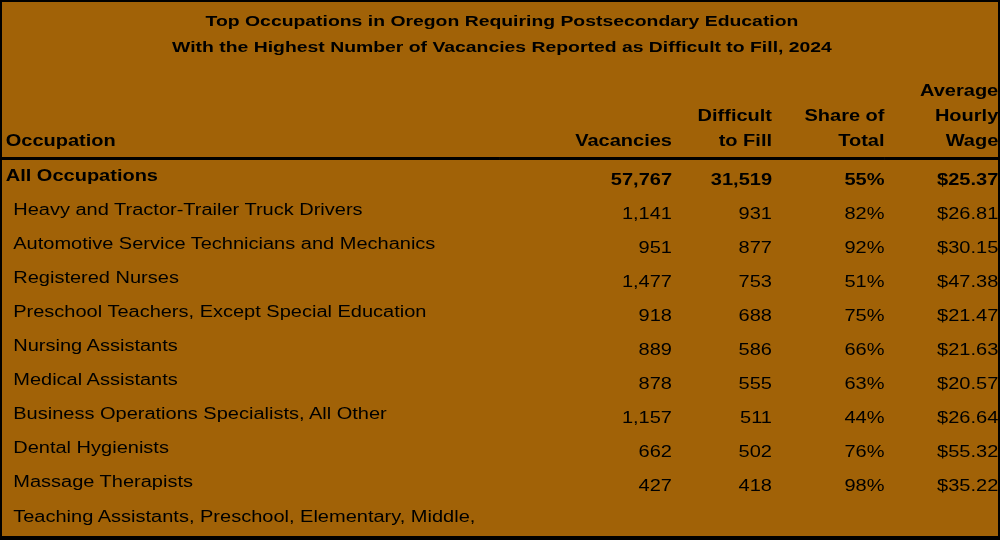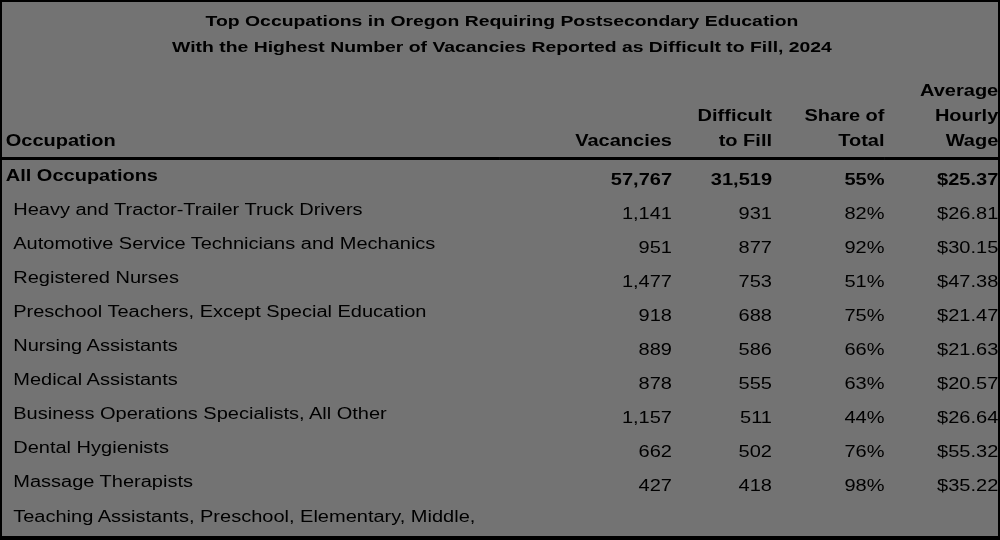--- a/index.html
+++ b/index.html
@@ -1,19 +1,19 @@
 <!DOCTYPE html>
 <html><head>
 <meta charset="utf-8">
 <style>
   html,body{margin:0;padding:0;background:#fff;}
   .frame{
     width:1000px;height:540px;box-sizing:border-box;
     border:2px solid #000;border-bottom-width:4px;
-    background:#737373;color:#000;overflow:hidden;
+    background:#a16207;color:#000;overflow:hidden;
     font-family:"Liberation Sans",sans-serif;
   }
   
   .scale{width:800px;transform:scaleX(1.25);transform-origin:0 0;}
   .title-block{padding-top:6px;text-align:center;font-weight:bold;font-size:15.5px;line-height:26px;}
   table.data{border-collapse:collapse;table-layout:fixed;width:800px;}
   col.c-occ{width:398px;}
   col.c-vac{width:138px;}
   col.c-diff{width:80px;}
   col.c-share{width:90px;}

